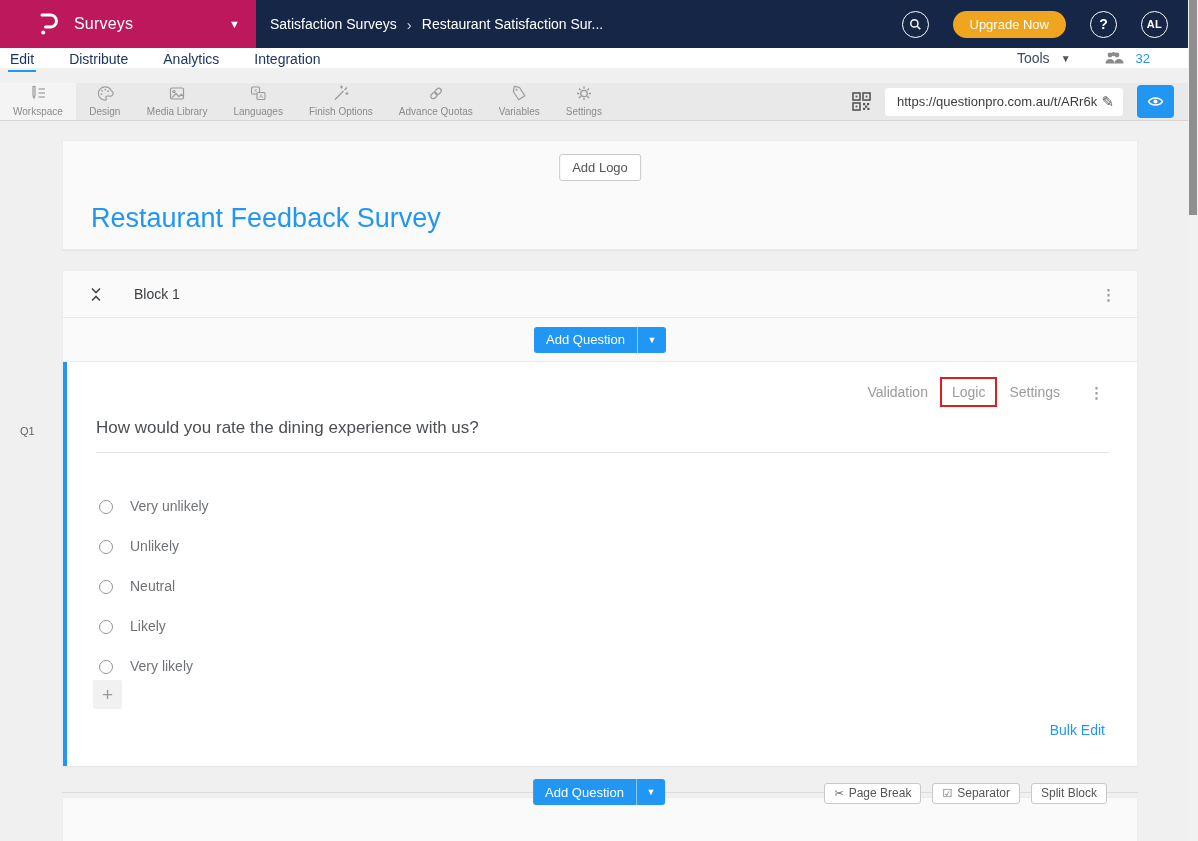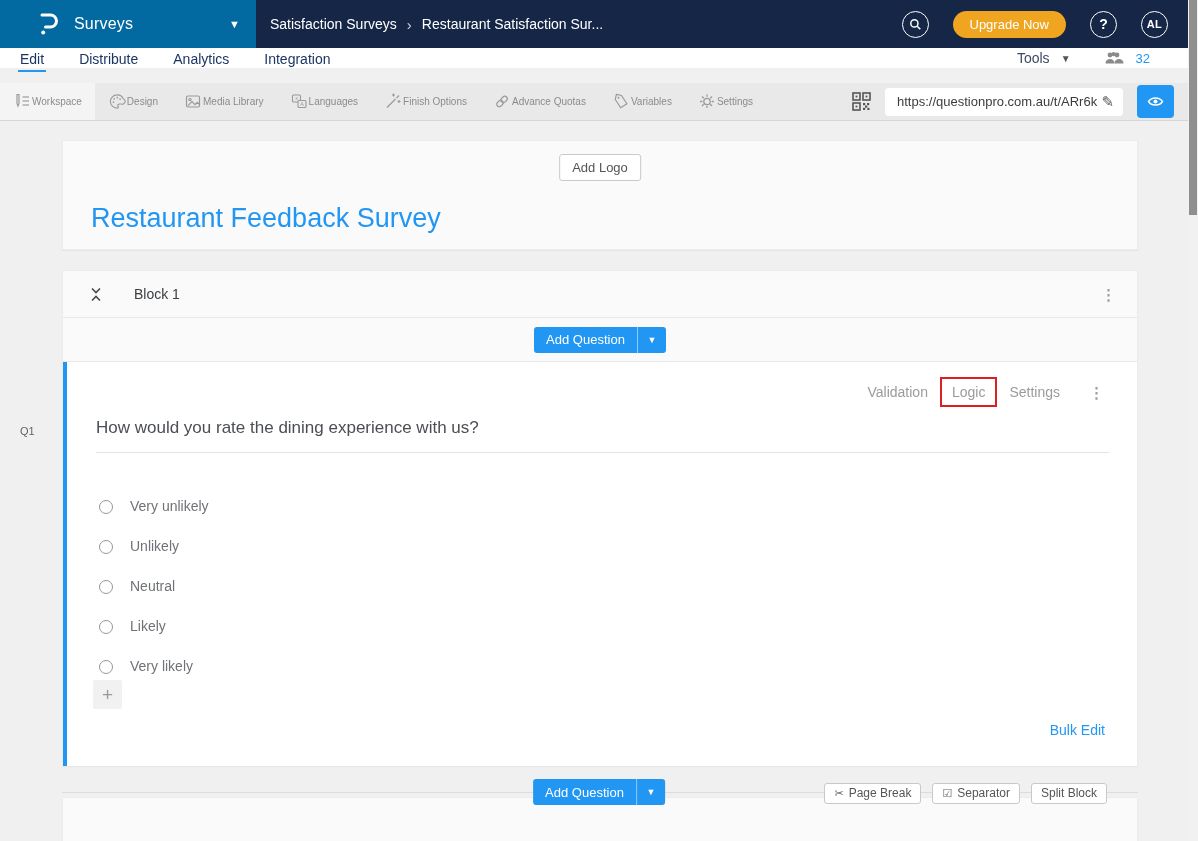--- a/index.html
+++ b/index.html
@@ -1,42 +1,42 @@
 <!DOCTYPE html>
 <html><head>
 <meta charset="utf-8">
 <style>
   * { box-sizing: border-box; }
   html,body { margin:0; padding:0; background:#f0f0f0; font-family:"Liberation Sans",sans-serif; }
   .screen { position:relative; width:1198px; height:841px; overflow:hidden; background:#f0f0f0; }
 
   
   .topbar { position:absolute; top:0; left:0; width:1188px; height:48px; background:#152647; display:flex; align-items:stretch; }
-  .brand { width:256px; background:#0369a1; display:flex; align-items:center; padding:0 16px 0 38px; cursor:pointer; }
+  .brand { width:256px; background:#be185d; display:flex; align-items:center; padding:0 16px 0 38px; cursor:pointer; }
   .brand-label { color:#fff; font-size:16px; font-weight:500; margin-left:14px; letter-spacing:.2px; }
   .brand-caret { margin-left:auto; color:#fff; font-size:11px; }
   .crumbs { display:flex; align-items:center; gap:10px; margin-left:14px; color:#fff; font-size:14px; }
   .crumb-sep { font-size:15px; color:#cfd6e4; }
   .topbar-right { margin-left:auto; display:flex; align-items:center; gap:24px; padding-right:20px; }
   .circle-btn { width:27px; height:27px; border:1.6px solid #fff; border-radius:50%; display:flex; align-items:center; justify-content:center; color:#fff; font-weight:700; font-size:14px; cursor:pointer; flex:none; }
   .avatar { font-size:11px; font-weight:700; letter-spacing:.3px; }
   .upgrade { background:#efa51f; color:#fff; font-size:13px; font-weight:500; padding:6px 17px; border-radius:14px; border:none; cursor:pointer; }
 
   
-  .navrow { position:absolute; top:48px; left:0; width:1188px; height:20px; background:#fff; display:flex; align-items:center; padding-left:18px; }
+  .navrow { position:absolute; top:48px; left:0; width:1188px; height:20px; background:#fff; display:flex; align-items:center; padding-left:8px; }
   .navtab { font-size:14px; color:#1c3663; font-weight:500; margin-right:31px; padding:8px 2px 7px; position:relative; cursor:pointer; }
   .navtab.active::after { content:""; position:absolute; left:0; right:0; bottom:2px; height:2px; background:#2196f3; }
   .nav-right { margin-left:auto; display:flex; align-items:center; gap:11px; padding-right:38px; }
   .tools-label { font-size:14px; color:#3d4a63; cursor:pointer; }
   .tools-caret { font-size:10px; color:#555; margin-right:22px; }
   .count { color:#2196f3; font-size:13px; }
 
   
   .toolbar { position:absolute; top:83px; left:0; width:1188px; height:38px; background:#e9e9e9; border-bottom:1px solid #d6d6d6; display:flex; align-items:stretch; }
-  .tool { display:flex; flex-direction:row; align-items:center; justify-content:space-between; gap:1px; padding:2px 13px 3px; font-size:10px; color:#8b8b8b; min-width:58px; cursor:pointer; }
+  .tool { display:flex; flex-direction:column; align-items:center; justify-content:space-between; gap:1px; padding:2px 13px 3px; font-size:10px; color:#8b8b8b; min-width:58px; cursor:pointer; }
   .tool.active { background:#f4f4f4; }
   .tool svg, .tool .glyph { height:17px; display:flex; align-items:center; justify-content:center; }
   .toolbar-right { margin-left:auto; display:flex; align-items:center; gap:14px; padding-right:14px; }
   .urlbox { display:flex; align-items:center; background:#fff; border-radius:4px; height:28px; padding:0 9px 0 12px; width:238px; }
   .urlbox input { border:none; outline:none; font-size:13px; color:#3c3c3c; flex:1; background:transparent; font-family:"Liberation Sans",sans-serif; padding:0; }
   .pencil { font-size:15px; color:#555; cursor:pointer; margin-left:4px; }
   .eye-btn { width:37px; height:33px; background:#2196f3; border:none; border-radius:4px; display:flex; align-items:center; justify-content:center; cursor:pointer; }
 
   
   .card { background:#fafafa; border:1px solid #ececec; box-shadow:0 1px 1px rgba(0,0,0,.04); }

